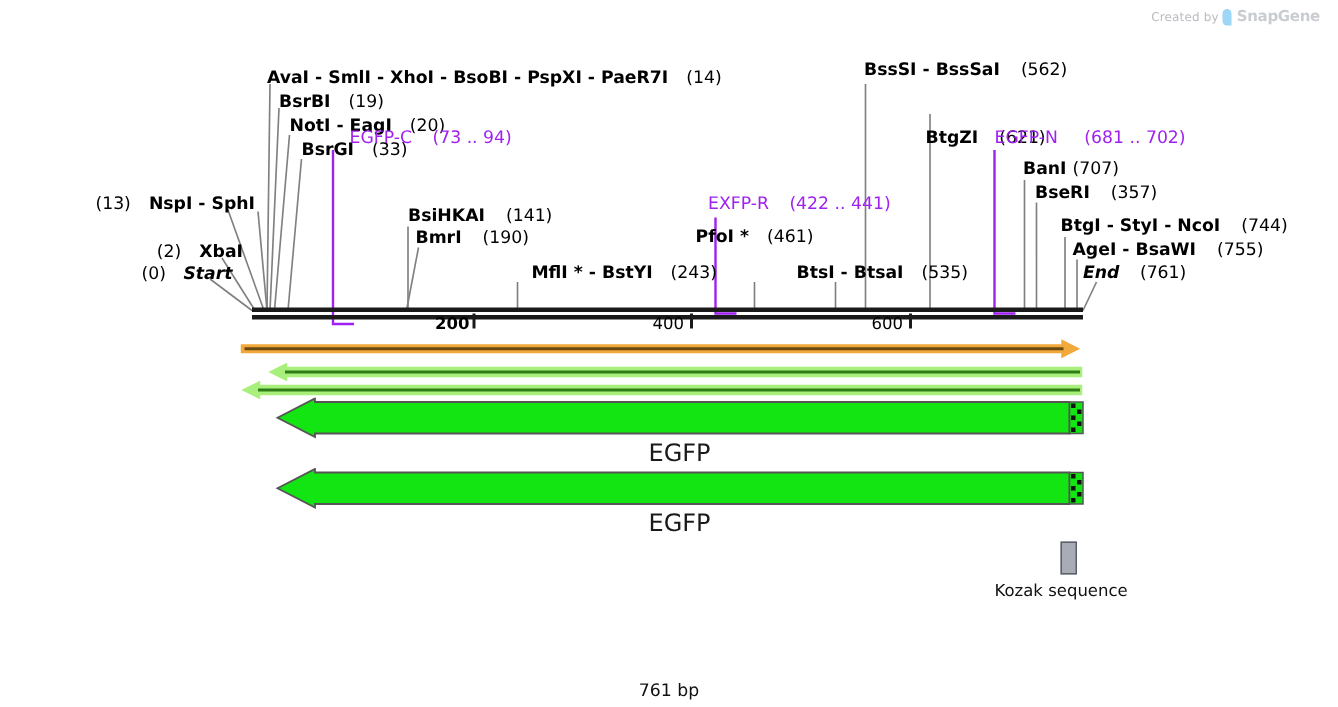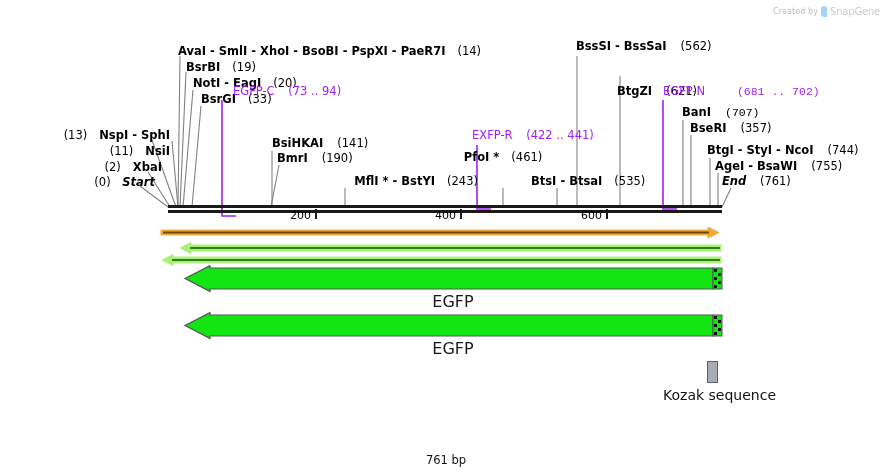--- a/index.html
+++ b/index.html
@@ -17,21 +17,21 @@
   .credit{
     position:absolute;right:8px;top:2px;
     font-size:8px;color:#b9bcc1;
     display:flex;align-items:center;gap:3px;
     letter-spacing:.1px;
   }
   .credit .sg-mark{
     display:inline-block;width:6px;height:11px;
     background:#9ed6f5;border-radius:3px 3px 0 3px;
   }
-  .credit .sg-name{color:#c9ccd1;font-size:10px;font-weight:normal;letter-spacing:-.2px;}
+  .credit .sg-name{color:#c9ccd1;font-size:10px;font-weight:bold;letter-spacing:-.2px;}
 
   
   .lbl{
     position:absolute;
     white-space:nowrap;
     font-size:11.5px;
     color:#000;
     line-height:12px;
   }
   .lbl.enz{font-weight:bold;}
@@ -66,21 +66,21 @@
 
   
   .kozak-swatch{
     position:absolute;
     width:9px;height:20px;
     background:#a8adb5;
     border:1px solid #5c6068;
   }
   .kozak-text{
     position:absolute;
-    font-size:14px;color:#111;
+    font-size:11px;color:#111;
     white-space:nowrap;
   }
 
   
   .plasmid-title{
     position:absolute;
     width:892px;text-align:center;
     font-size:14px;font-weight:bold;color:#000;
     letter-spacing:.2px;
   }
@@ -165,24 +165,20 @@
   <div class="lbl enz" style="left:201px;top:89px;">
     <span>BsrGI</span>
     <span class="pos" style="margin-left:8px;text-align:center;">(33)</span>
   </div>
 
   <div class="lbl enz right" style="left:0px;top:125px;width:170px;">
     <span class="pos" style="margin-right:8px;">(13)</span>
     <span>NspI  -  SphI</span>
   </div>
 
-  <div class="lbl enz right" style="left:0px;top:141px;width:170px;">
-    <span class="pos" style="margin-right:8px;">(11)</span>
-    <span>NsiI</span>
-  </div>
 
   <div class="lbl enz right" style="left:0px;top:157px;width:162px;">
     <span class="pos" style="margin-right:8px;">(2)</span>
     <span>XbaI</span>
   </div>
 
   <div class="lbl right" style="left:0px;top:172px;width:155px;">
     <span class="pos" style="margin-right:8px;">(0)</span>
     <span class="ital">Start</span>
   </div>
@@ -227,26 +223,26 @@
     <span class="pos" style="margin-left:10px;">(562)</span>
   </div>
 
   <div class="lbl enz" style="left:617px;top:57px;margin-top:24px;">
     <span>BtgZI</span>
     <span class="pos" style="margin-left:10px;">(621)</span>
   </div>
 
   <div class="lbl feat" style="left:663px;top:81px;">
     <span>EGFP-N</span>
-    <span class="pos" style="margin-left:28px;font-family:Liberation Mono, monospace;">(681 .. 702)</span>
+    <span class="pos" style="margin-left:14px;">(681 .. 702)</span>
   </div>
 
   <div class="lbl enz" style="left:682px;top:102px;">
     <span>BanI</span>
-    <span class="pos" style="margin-left:10px;font-family:Liberation Mono, monospace;">(707)</span>
+    <span class="pos" style="">(707)</span>
   </div>
 
   <div class="lbl enz" style="left:690px;top:118px;">
     <span>BseRI</span>
     <span class="pos" style="margin-left:10px;">(357)</span>
   </div>
 
   <div class="lbl enz" style="left:707px;top:140px;">
     <span>BtgI  -  StyI  -  NcoI</span>
     <span class="pos" style="margin-left:10px;">(744)</span>
@@ -259,21 +255,21 @@
 
   <div class="lbl" style="left:722px;top:171px;">
     <span class="ital">End</span>
     <span class="pos" style="margin-left:10px;">(761)</span>
   </div>
 
   <div class="backbone" style="left:168px;top:201px;width:554px;height:3px;"></div>
   <div class="backbone" style="left:168px;top:206px;width:554px;height:3px;"></div>
 
   <div class="backbone" style="left:315px;top:205px;width:2px;height:10px;"></div>
-  <div class="ruler-label" style="left:290px;top:205px;">200</div>
+  <div class="ruler-label" style="left:290px;top:205px;font-weight:bold;">200</div>
 
   <div class="backbone" style="left:460px;top:205px;width:2px;height:10px;"></div>
   <div class="ruler-label" style="left:435px;top:205px;">400</div>
 
   <div class="backbone" style="left:606px;top:205px;width:2px;height:10px;"></div>
   <div class="ruler-label" style="left:581px;top:205px;">600</div>
 
   <svg class="track" style="left:160px;top:222px;" width="562" height="14">
     <path d="M 1 4 L 548 4 L 548 1 L 559 6.5 L 548 12 L 548 9 L 1 9 Z" fill="#f2a93b" stroke="#f2a93b" stroke-width="1"></path>
     <path d="M 3 5.5 L 549 5.5 L 549 7.5 L 3 7.5 Z" fill="#6b4a12"></path>

